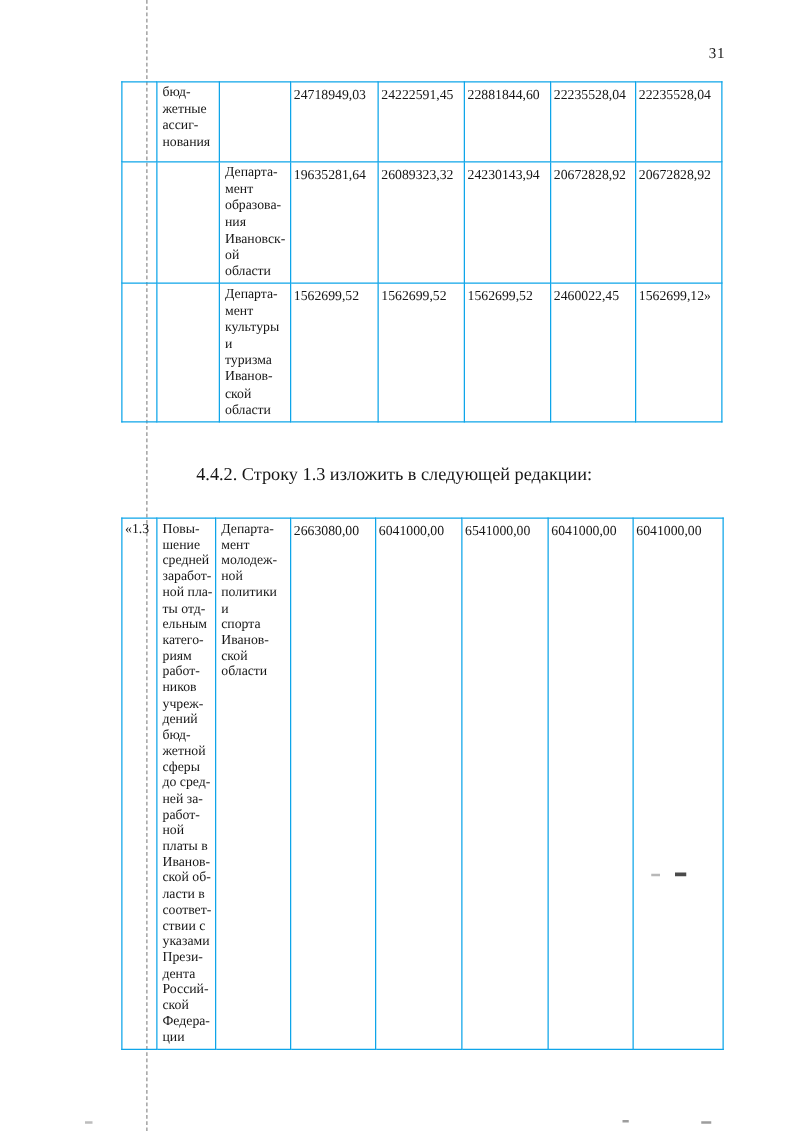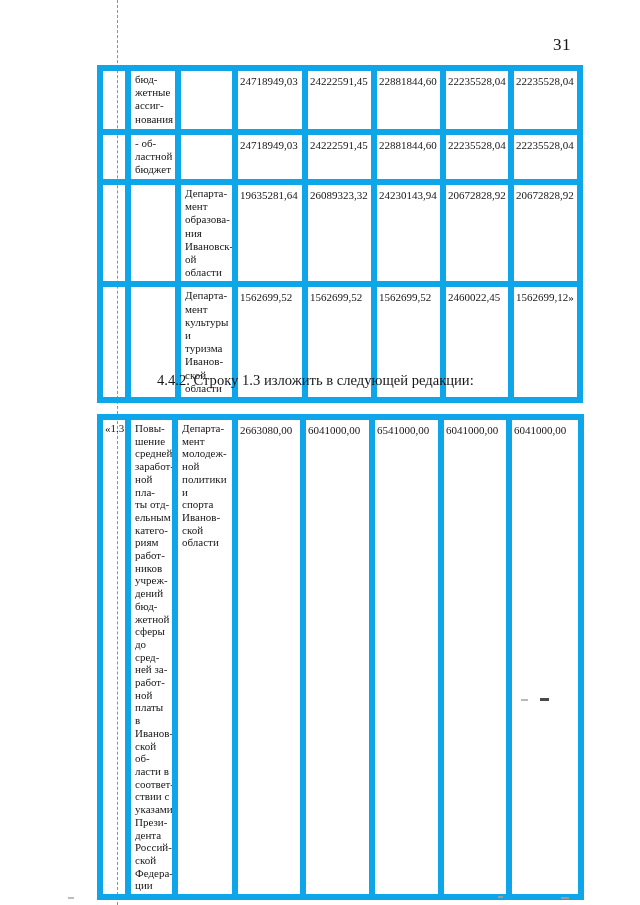--- a/index.html
+++ b/index.html
@@ -19,43 +19,43 @@
   .fold-line {
     position: absolute;
     left: 117px;
     top: 0;
     height: 905px;
     width: 0;
     border-left: 1px dashed #8f8f8f;
   }
   .page-number {
     position: absolute;
-    left: 553px;
+    left: 567px;
     top: 35px;
-    font-size: 17px;
+    font-size: 12px;
     letter-spacing: 0.5px;
   }
   .section-heading {
     position: absolute;
     left: 133px;
     top: 372px;
     font-size: 14.6px;
     white-space: nowrap;
     margin-left: 24px;
   }
   table.doc-table {
     position: absolute;
     border-collapse: collapse;
     table-layout: fixed;
     background: transparent;
   }
   table.t1 { left: 97px; top: 65px; width: 480px; }
   table.t2 { left: 97px; top: 414px; width: 481px; }
   .doc-table td {
-    border: 6px solid #0ea5e9;
+    border: 1px solid #0ea5e9;
     vertical-align: top;
     font-size: 11px;
     line-height: 13.2px;
     padding: 2px 2px 2px 4px;
     white-space: pre-line;
     overflow: hidden;
   }
   table.t2 td { line-height: 12.7px; }
   .doc-table td.c-val {
     text-align: left;
@@ -88,32 +88,20 @@
       <col style="width:68px">
         <col style="width:69px">
     </colgroup>
     <tbody>
       <tr style="height:64px">
         <td class="c-num"></td>
         <td>бюд-
 жетные
 ассиг-
 нования</td>
-        <td></td>
-        <td class="c-val">24718949,03</td>
-        <td class="c-val">24222591,45</td>
-        <td class="c-val">22881844,60</td>
-        <td class="c-val">22235528,04</td>
-        <td class="c-val">22235528,04</td>
-      </tr>
-      <tr style="height:50px">
-        <td class="c-num"></td>
-        <td>- об-
-ластной
-бюджет</td>
         <td></td>
         <td class="c-val">24718949,03</td>
         <td class="c-val">24222591,45</td>
         <td class="c-val">22881844,60</td>
         <td class="c-val">22235528,04</td>
         <td class="c-val">22235528,04</td>
       </tr>
       <tr style="height:83px">
         <td class="c-num"></td>
         <td></td>

